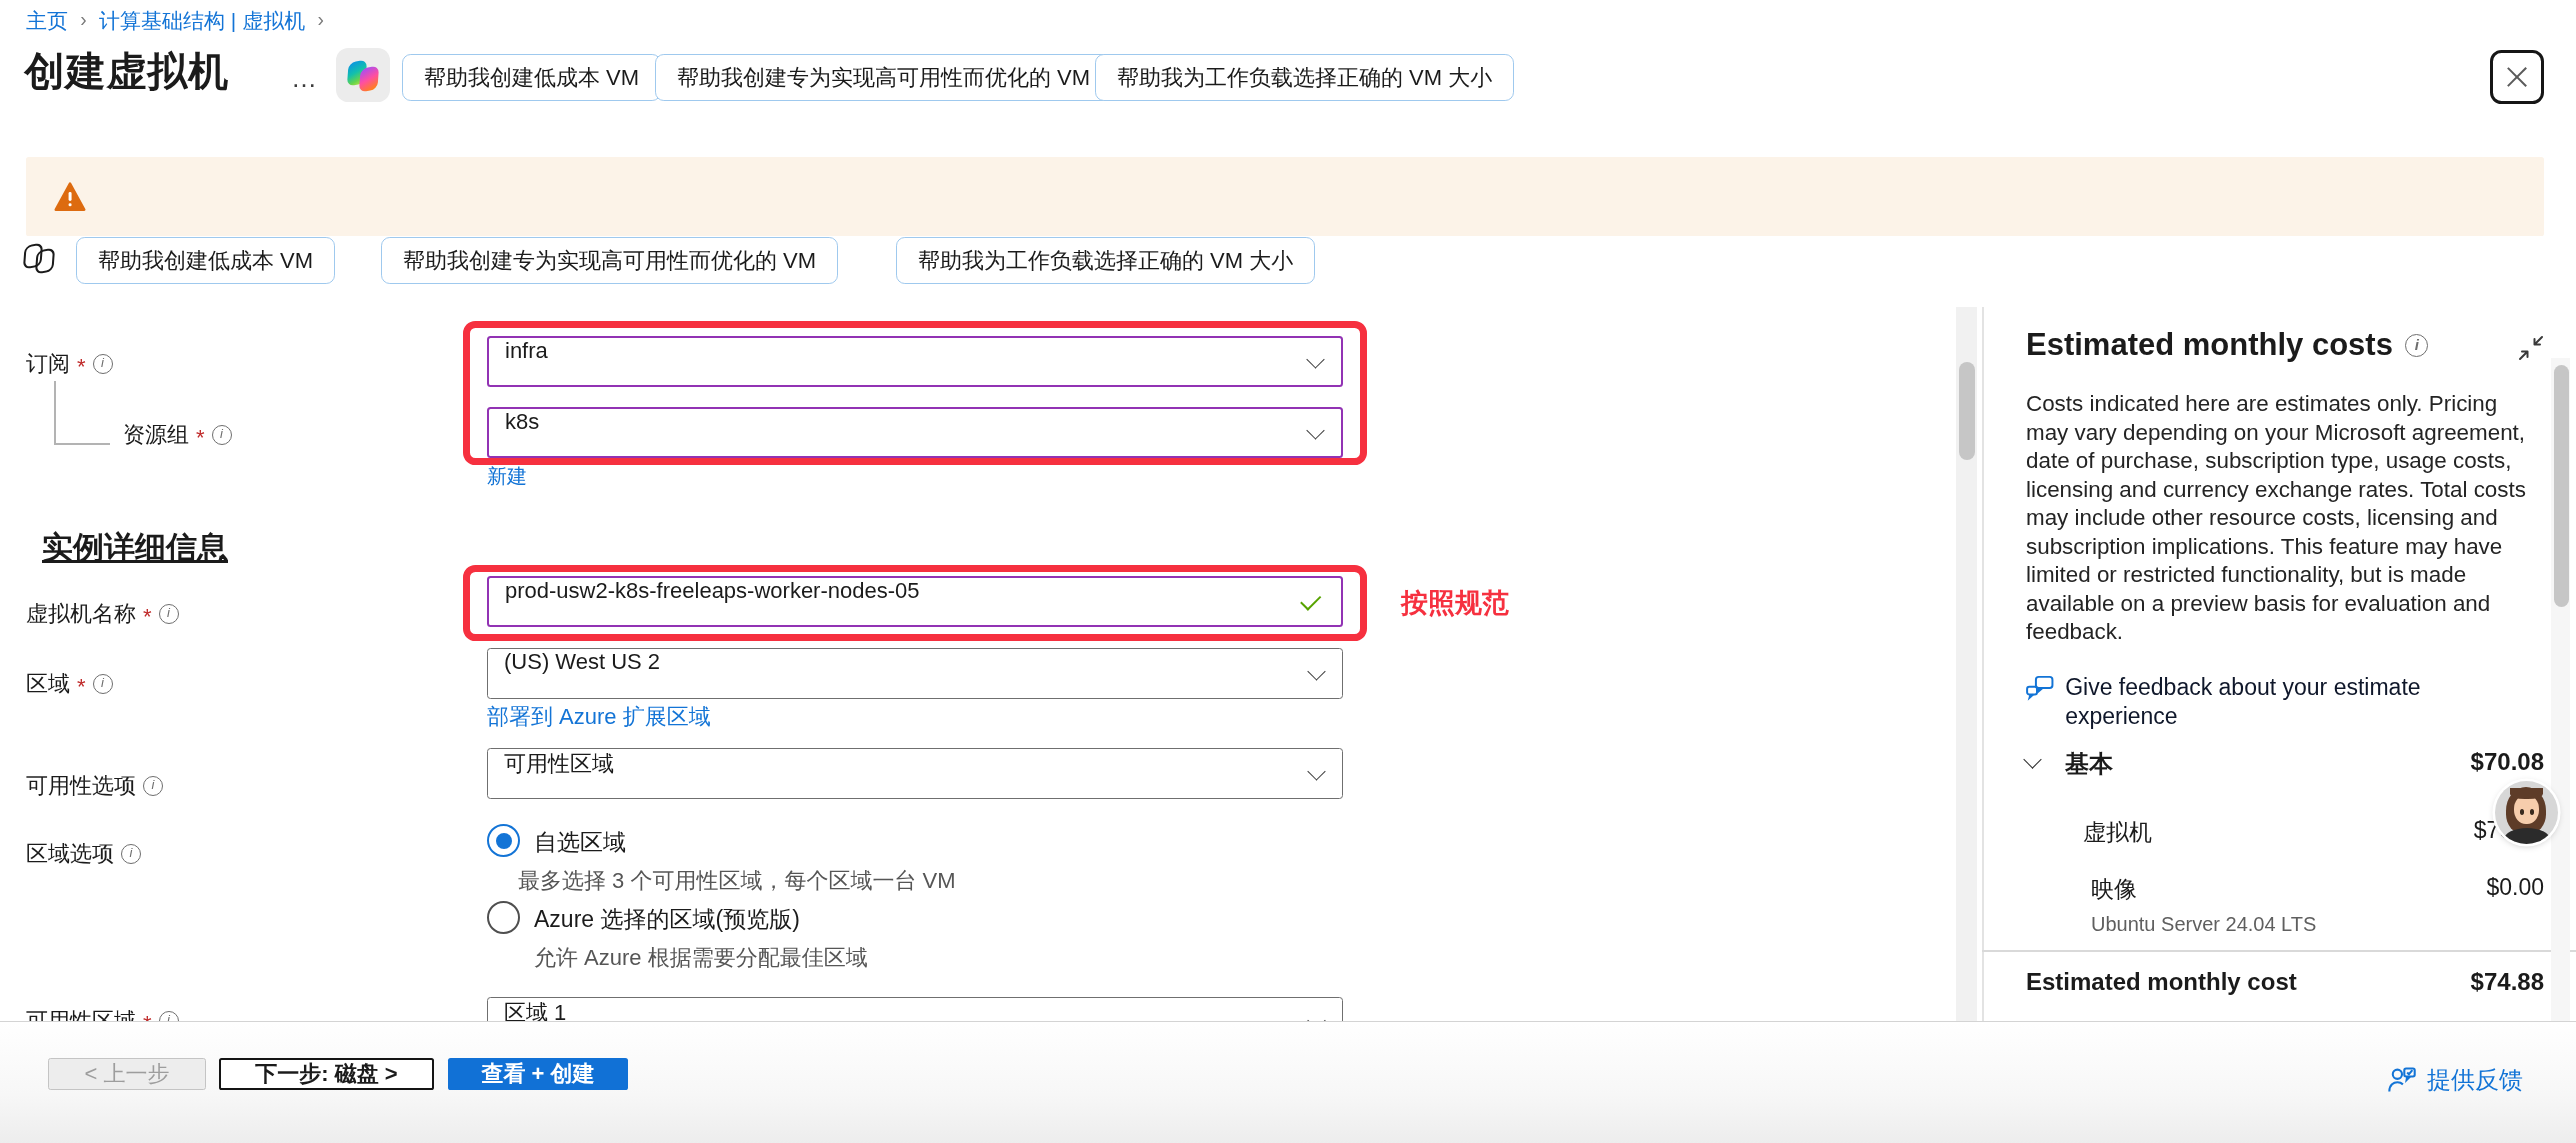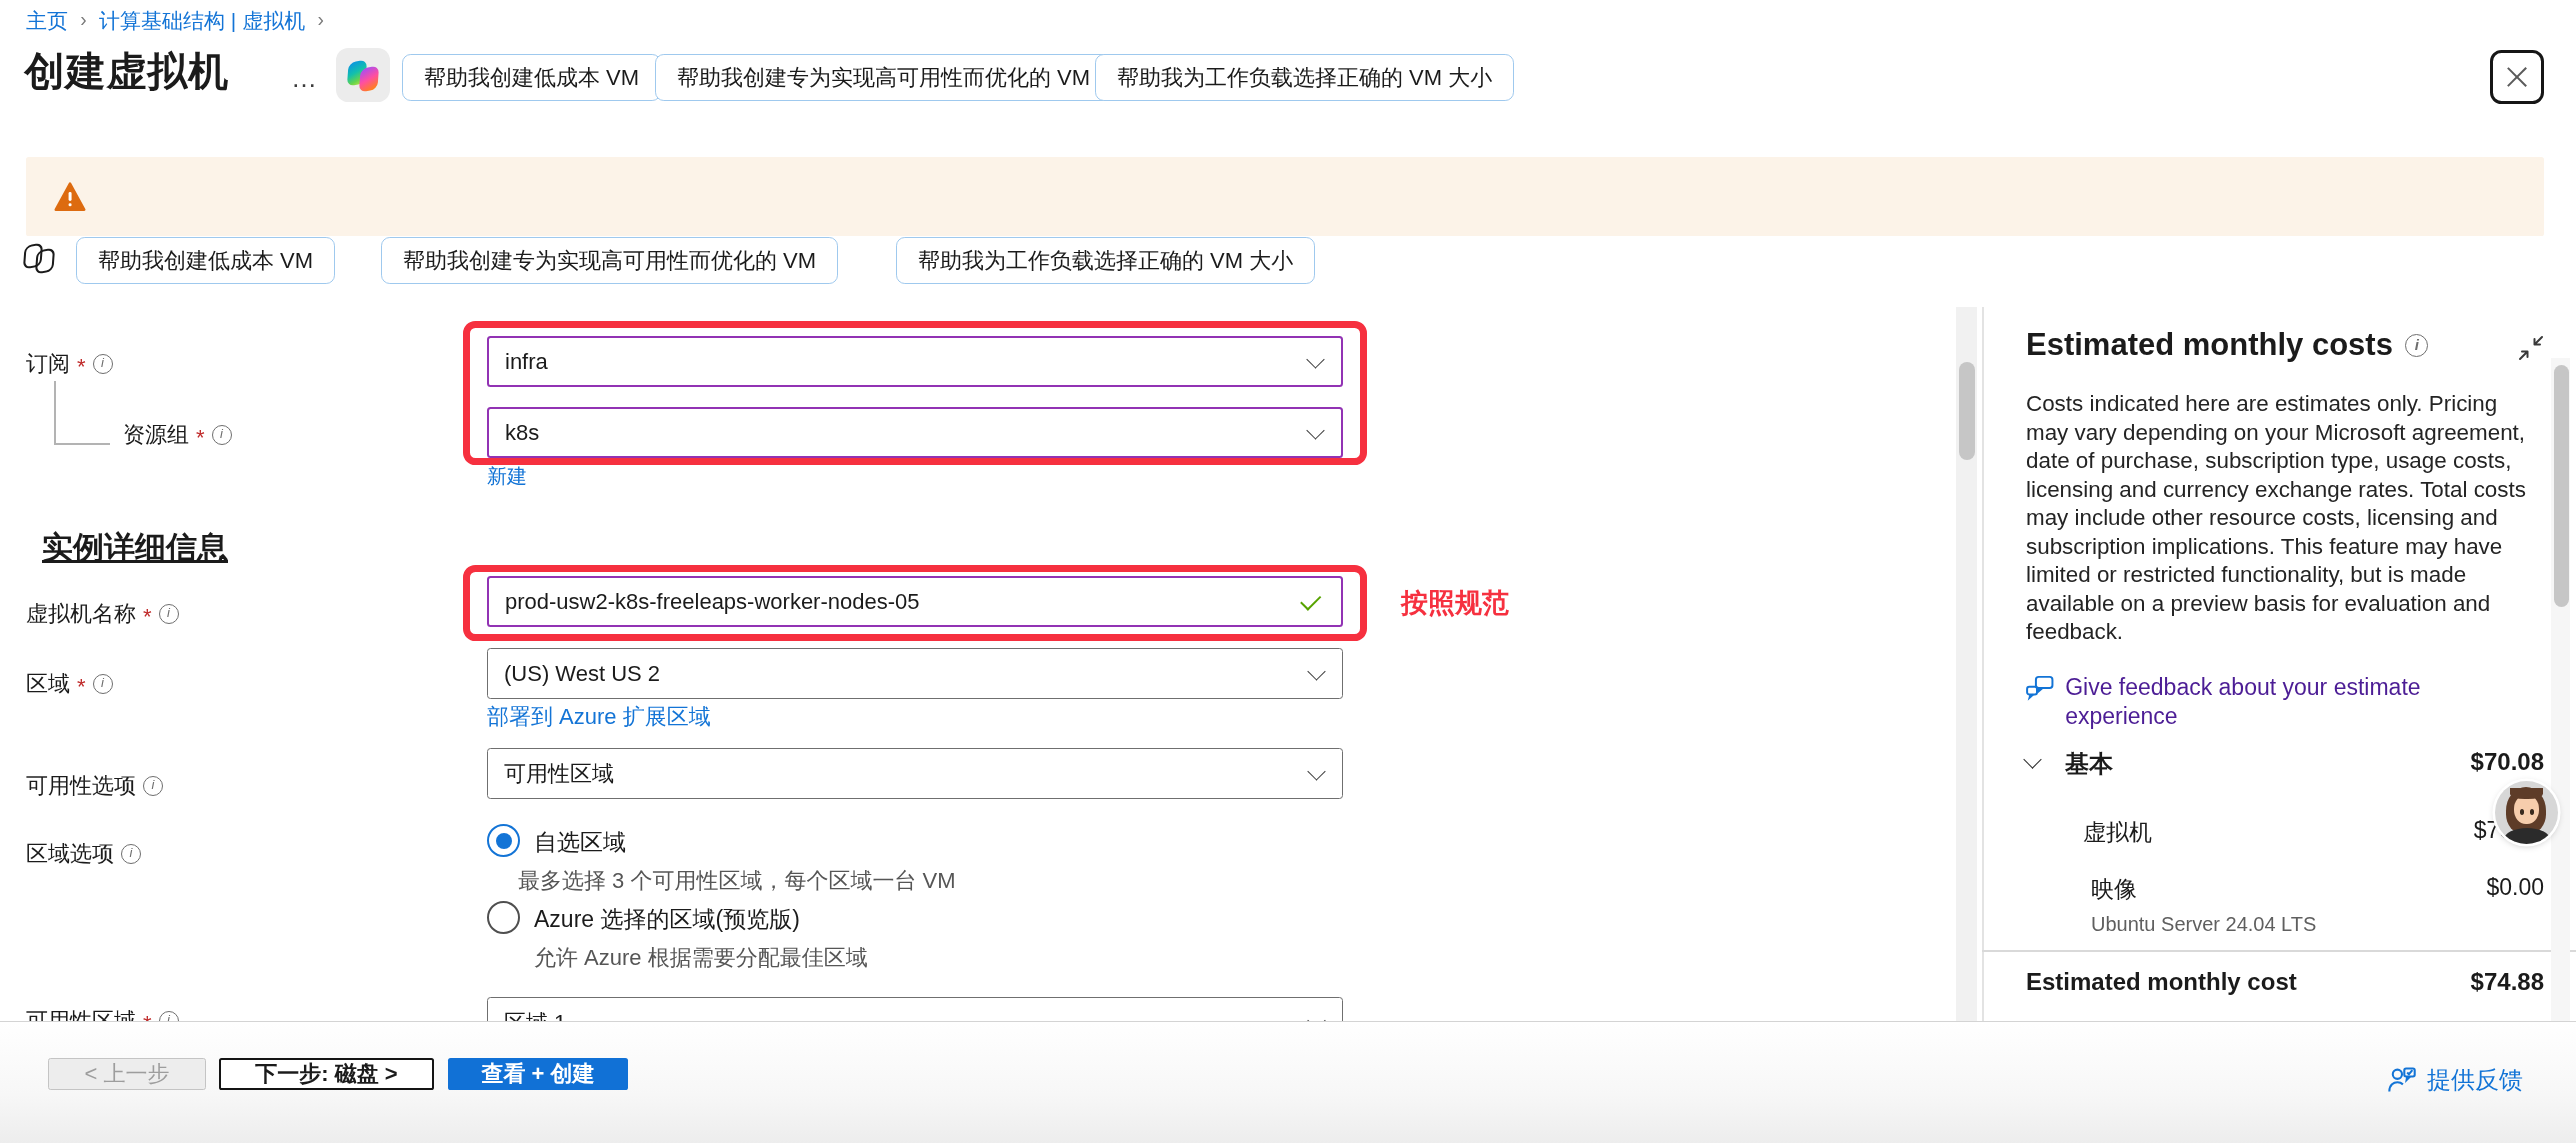--- a/index.html
+++ b/index.html
@@ -44,21 +44,21 @@
   .warning-text { font-size:21px; color:#201f1e; }
 
   
   .field-label { position:absolute; font-size:22px; color:#1b1b1b; display:flex; align-items:center; gap:7px; }
   .req { color:#c02b2b; font-size:22px; transform:translateY(2.6px); }
   .info-icon { display:inline-block; width:20px; height:20px; border:1.8px solid #6e6e6e; border-radius:50%;
     color:#6e6e6e; font-size:13px; line-height:16.7px; text-align:center; font-style:italic; cursor:pointer; }
   .info-icon::after { content:"i"; }
 
   .select, .textinput { position:absolute; left:487px; width:856px; height:51px; background:#fff;
-    border:1.8px solid #6f6f6f; border-radius:3.5px; display:flex; align-items:center;
+    border:1.8px solid #6f6f6f; border-radius:3.5px; display:flex; 
     padding:0 47px 0 16px; font-size:22px; cursor:pointer; }
   .purple { border:2.6px solid #9233b4; }
   .chev { position:absolute; right:19.3px; top:50%; width:13px; height:13px;
     border-right:1.8px solid #3a3a3a; border-bottom:1.8px solid #3a3a3a;
     transform:translateY(-70%) rotate(45deg); }
   .check { position:absolute; right:21px; top:50%; width:19.3px; height:10.5px;
     border-left:2.6px solid #57a300; border-bottom:2.6px solid #57a300; transform:translateY(-70%) rotate(-45deg); }
 
   .link { color:#1374d6; cursor:pointer; }
   .connector-v { left:54px; top:381px; width:1.8px; height:64px; background:#b3b3b3; }
@@ -80,21 +80,21 @@
   
   .sb-track { position:absolute; background:#f1f1f1; }
   .sb-thumb { position:absolute; background:#c6c6c6; border-radius:8px; cursor:pointer; }
   .v-divider { left:1982px; top:307px; width:1.8px; height:718px; background:#e3e3e3; }
 
   
   .panel-title { left:2026px; top:327px; font-size:31px; font-weight:bold; display:flex; align-items:center; gap:12.3px; }
   .panel-title .info-icon { width:23px; height:23px; line-height:19.3px; font-size:15px; }
   .collapse-icon { left:2518px; top:335px; width:26px; height:26px; cursor:pointer; }
   .panel-desc { left:2026px; top:390px; width:502px; font-size:22.4px; line-height:28.5px; color:#242424; }
-  .panel-feedback { left:2026px; top:673px; width:492px; display:flex; gap:10.5px; color:#4c1d95;
+  .panel-feedback { left:2026px; top:673px; width:492px; display:flex; gap:10.5px; color:#0f172a;
     font-size:23px; line-height:29px; cursor:pointer; }
   .cost-row { position:absolute; font-size:23px; color:#1b1b1b; }
   .cost-amt { position:absolute; text-align:right; width:140px; left:2404px; font-size:23px; }
   .bold { font-weight:bold; }
   .exp-chev { position:absolute; left:2026px; width:13px; height:13px;
     border-right:1.8px solid #2a2a2a; border-bottom:1.8px solid #2a2a2a; transform:rotate(45deg); cursor:pointer; }
   .cost-sub { position:absolute; left:2091px; font-size:20px; color:#5f5f5f; }
   .h-divider { position:absolute; background:#d9d9d9; height:1.8px; }
 
   .avatar { left:2495px; top:781px; width:63px; height:63px; border-radius:50%; background:#d7d7d7;

